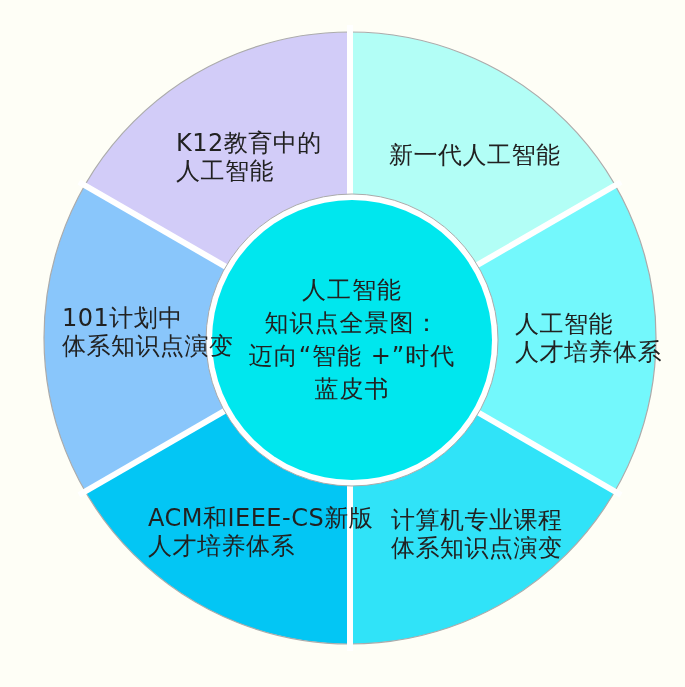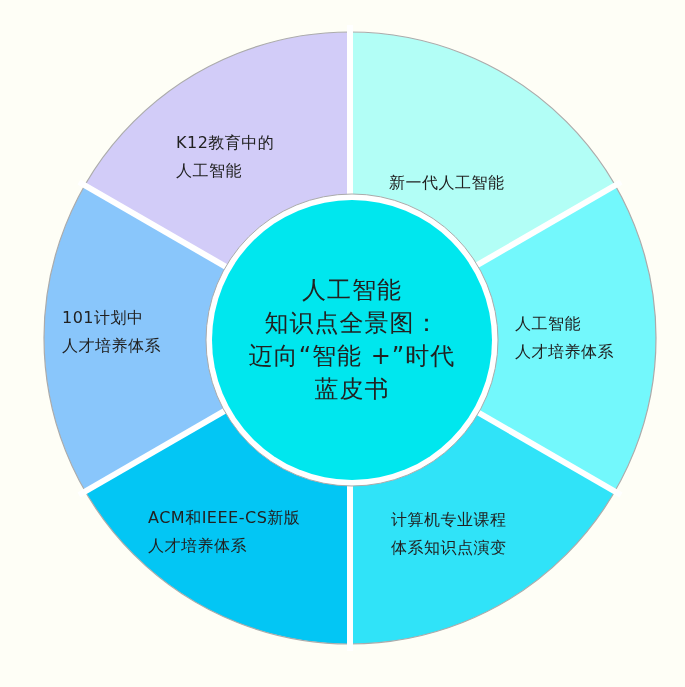--- a/index.html
+++ b/index.html
@@ -8,36 +8,36 @@
     background:#FEFEF6;
     font-family:"DejaVu Sans","Liberation Sans",sans-serif;
     overflow:hidden;
   }
   .stage{position:relative;width:685px;height:687px;}
   .stage svg{position:absolute;left:0;top:0;}
   .label{
     position:absolute;
     white-space:pre-line;
     color:#212121;
-    font-size:16px;
+    font-size:24px;
     line-height:28px;
     letter-spacing:0.5px;
   }
   .center-label{
     font-size:24px;
     line-height:33px;
     text-align:center;
     transform:translateX(-50%);
     left:352px;top:274px;
     font-weight:500;
     letter-spacing:1px;
     width:260px;
   }
   .lbl-k12{left:176px;top:129px;}
-  .lbl-newgen{left:389px;top:141px;margin-top:28px;}
+  .lbl-newgen{left:389px;top:141px;}
   .lbl-talent{left:515px;top:310px;}
   .lbl-cs{left:391px;top:506px;text-align:center;}
   .lbl-acm{left:148px;top:504px;}
   .lbl-101{left:62px;top:304px;}
   .watermark{
     position:absolute;
     right:17px;top:653px;
     font-size:17px;
     color:#C6C6C2;
     letter-spacing:0.5px;
@@ -69,21 +69,21 @@
   </svg>
 
   <div class="label lbl-newgen">新一代人工智能</div>
   <div class="label lbl-talent">人工智能
 人才培养体系</div>
   <div class="label lbl-cs">计算机专业课程
 体系知识点演变</div>
   <div class="label lbl-acm">ACM和IEEE-CS新版
 人才培养体系</div>
   <div class="label lbl-101">101计划中
-人才培养体系</div>
+体系知识点演变</div>
   <div class="label lbl-k12">K12教育中的
 人工智能</div>
 
   <div class="label center-label">人工智能
 知识点全景图：
 迈向“智能 +”时代
 蓝皮书</div>
 
 </div>
 

